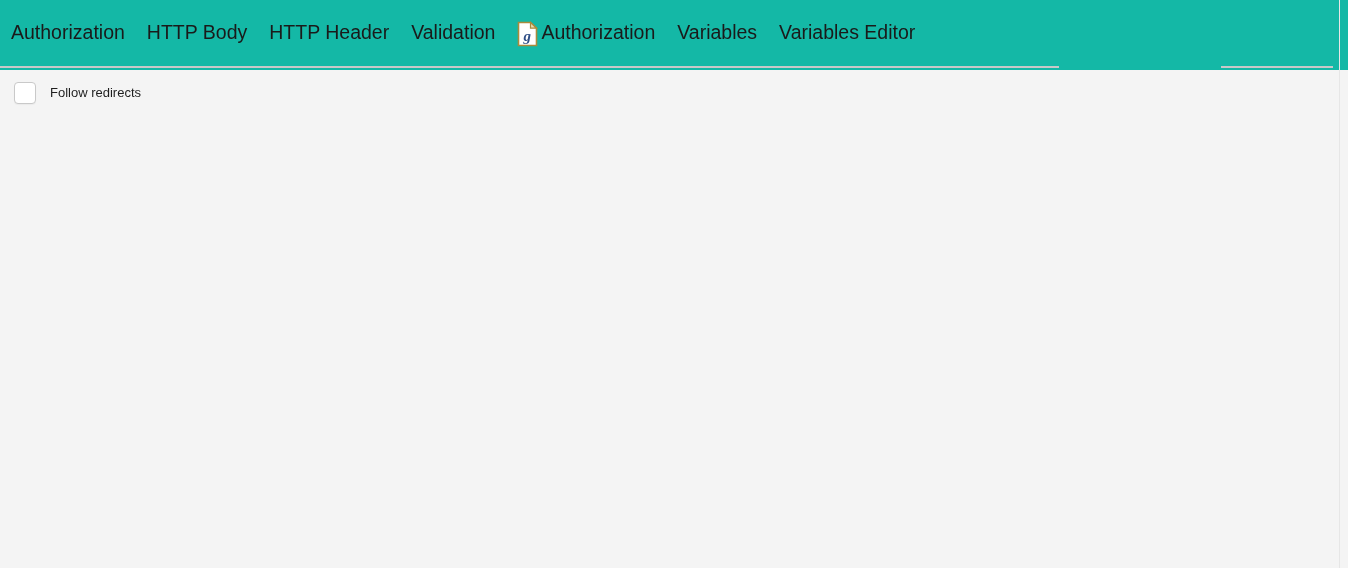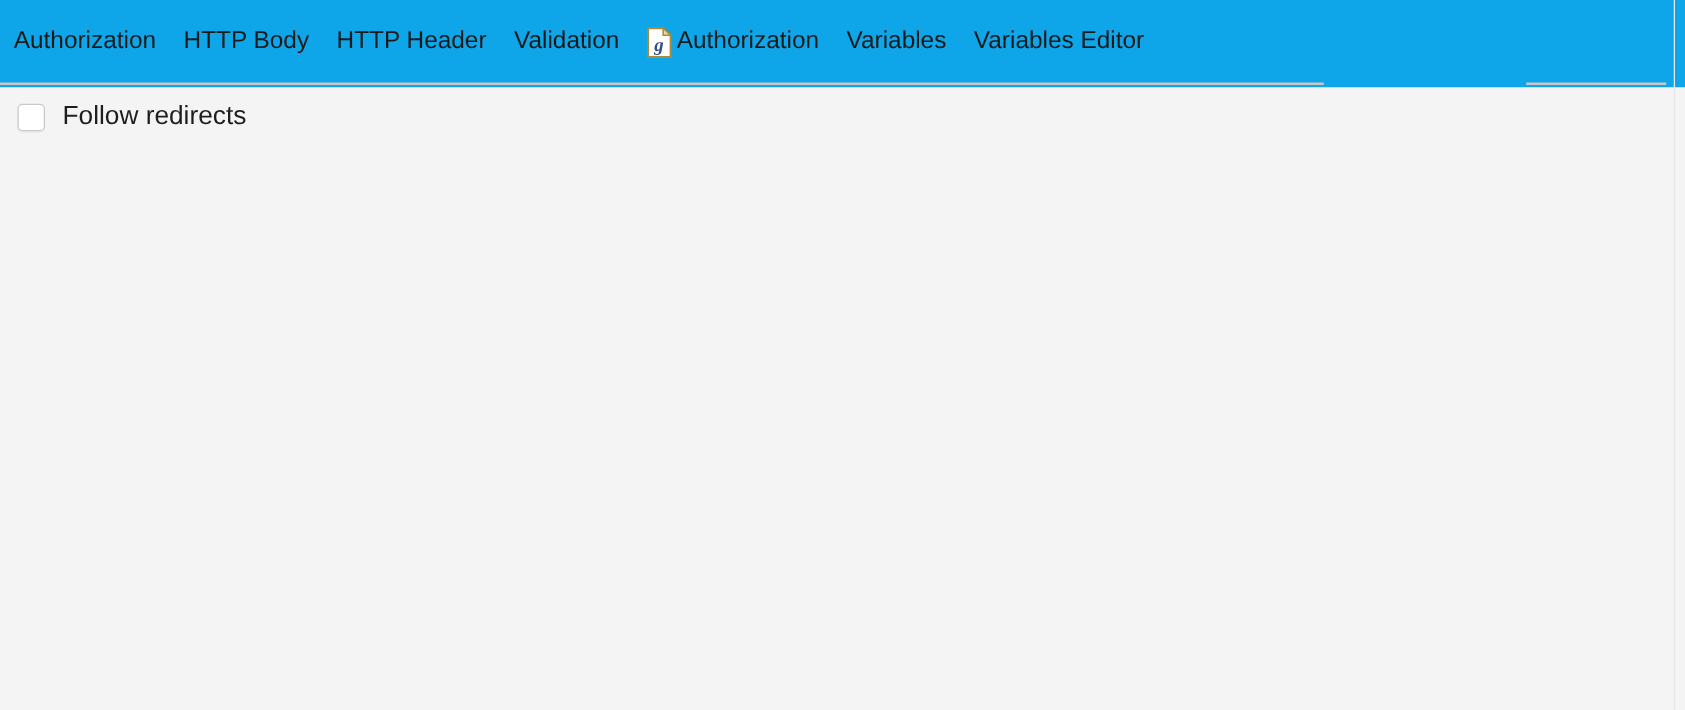--- a/index.html
+++ b/index.html
@@ -37,21 +37,21 @@
     background: #e6e6e6;
   }
 
   
   #tabstrip {
     position: absolute;
     left: 0;
     top: 0;
     width: 1348px;
     height: 70px;
-    background: #0ea5e9;
+    background: #14b8a6;
   }
 
   
   .tab-underline {
     position: absolute;
     height: 2px;
     background: #c8c8c8;
     top: 66px;
   }
   #tab-underline-left {
@@ -137,21 +137,21 @@
     height: 22px;
     box-sizing: border-box;
     border: 1px solid #c9c9c9;
     border-radius: 4px;
     background: #ffffff;
     flex: 0 0 auto;
     box-shadow: 0 1px 1px rgba(0,0,0,0.04);
   }
   .check-label {
     margin-left: 14px;
-    font-size: 21px;
+    font-size: 13px;
     line-height: 1;
     color: #1e1e1e;
     padding-bottom: 2px;
   }
 </style>
 </head>
 <body>
 
 <div id="panel">
 

